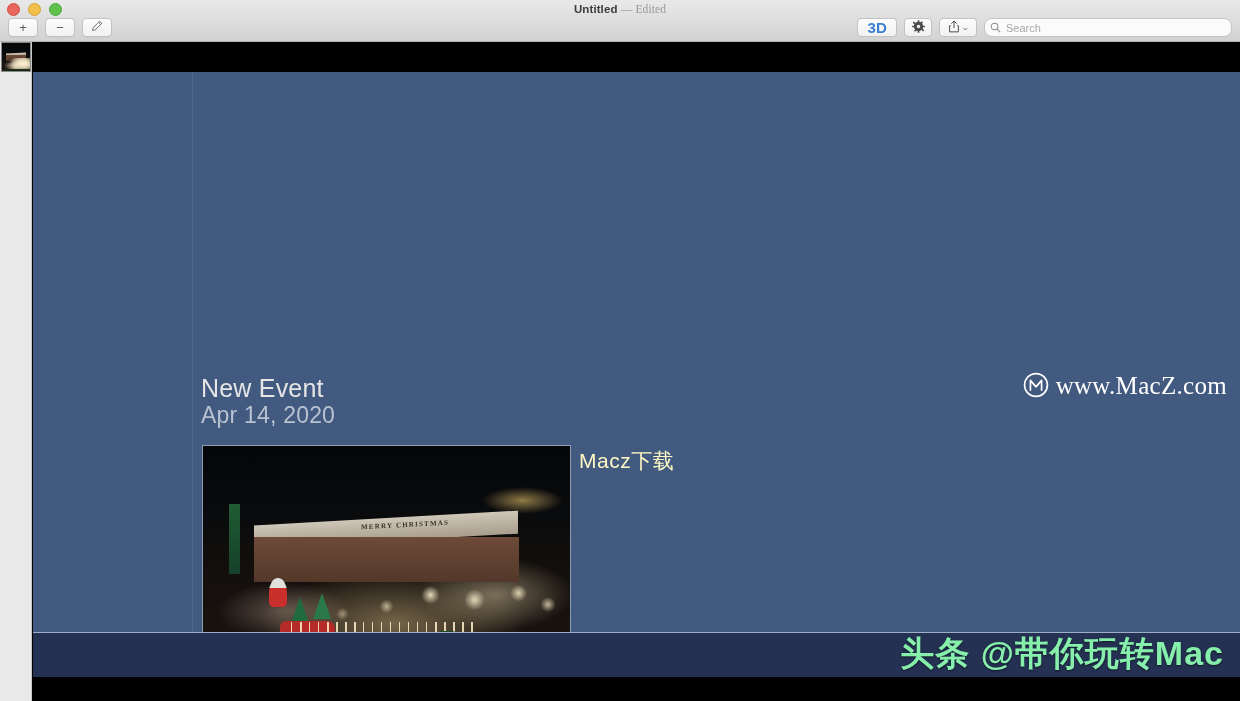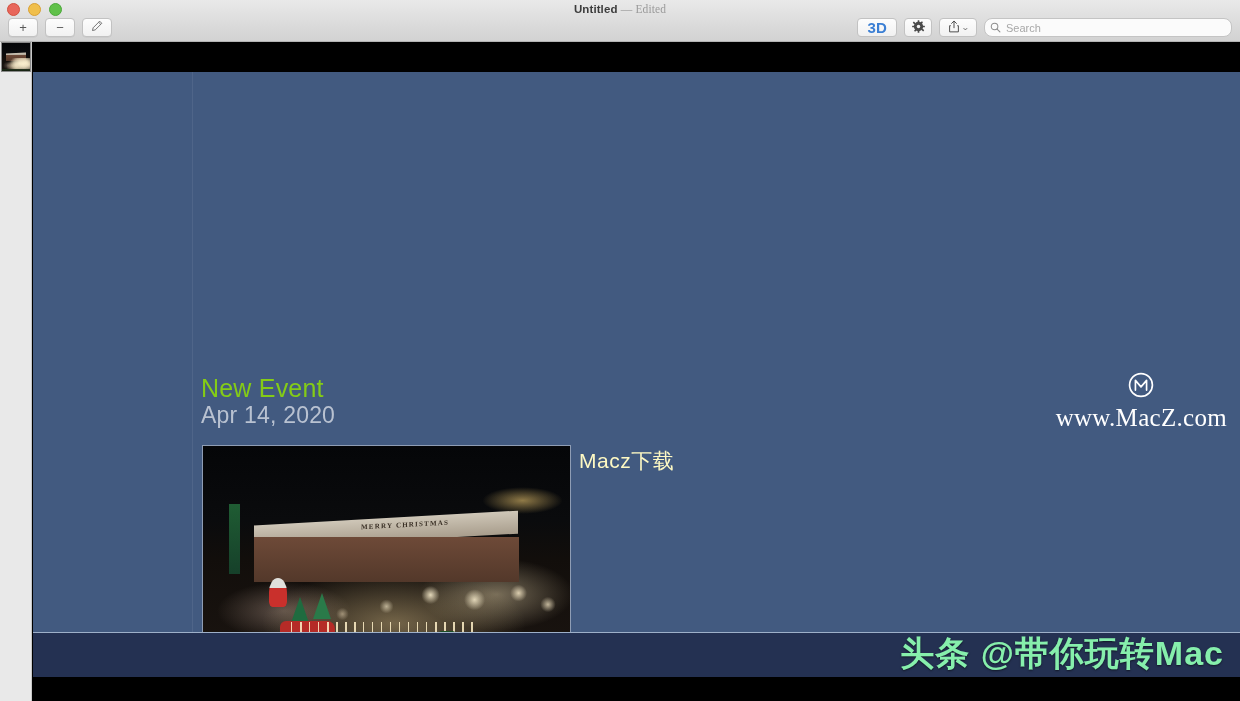--- a/index.html
+++ b/index.html
@@ -235,21 +235,21 @@
     left: 159px; top: 0;
     width: 1px; height: 100%;
     background: rgba(255,255,255,0.07);
   }
 
   .slide-title {
     position: absolute;
     left: 168px;
     top: 303px;
     font-size: 25px;
-    color: #84cc16;
+    color: #e5e5e5;
     letter-spacing: 0.2px;
     line-height: 1.05;
   }
   .slide-date {
     position: absolute;
     left: 168px;
     top: 331px;
     font-size: 23px;
     color: #b9c2d1;
     letter-spacing: 0.2px;
@@ -384,21 +384,20 @@
 
   
   .wm-macz {
     position: absolute;
     right: 13px;
     top: 300px;
     display: flex;
     align-items: center;
     gap: 7px;
     color: #ffffff;
-    flex-direction: column;
   }
   .wm-logo {
     width: 26px; height: 26px;
     flex: 0 0 26px;
   }
   .wm-text {
     font-family: "Liberation Serif", serif;
     font-size: 25px;
     letter-spacing: 0.3px;
     color: #ffffff;

